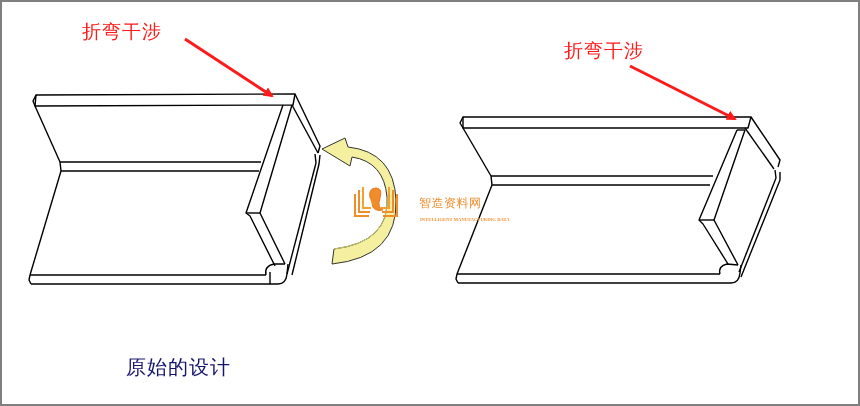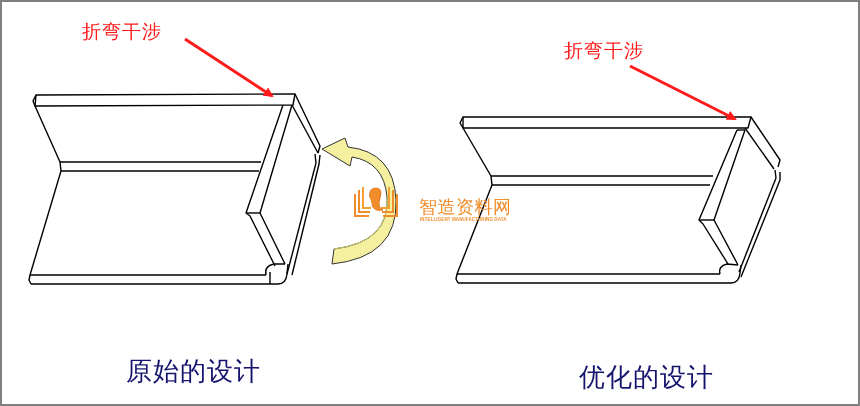--- a/index.html
+++ b/index.html
@@ -3,41 +3,41 @@
   <meta charset="utf-8">
   <style>
     html, body { margin: 0; padding: 0; background: #ffffff; }
     .canvas {
       position: relative;
       width: 860px; height: 406px;
       box-sizing: border-box;
       border: 2px solid #7f7f7f;
       background: #ffffff;
       overflow: hidden;
-      font-family: Liberation Sans, sans-serif;
+      font-family: Liberation Serif, serif;
     }
     svg.drawing { position: absolute; left: 0; top: 0; }
     .callout {
       position: absolute;
       color: #ff1a1a;
       font-size: 19px;
       letter-spacing: 1px;
       white-space: nowrap;
     }
     .caption {
       position: absolute;
       color: #14146e;
-      font-size: 26px;
+      font-size: 20px;
       letter-spacing: 1px;
       white-space: nowrap;
     }
     .wm-title {
       position: absolute;
       color: #f08c2a;
-      font-size: 18px;
+      font-size: 12px;
       white-space: nowrap;
       letter-spacing: 0.5px;
     }
     .wm-sub {
       position: absolute;
       color: #f08c2a;
       font-size: 4.5px;
       white-space: nowrap;
       letter-spacing: 0.1px;
       font-weight: bold;
@@ -143,15 +143,14 @@
     </g>
   </svg>
 
   <div class="callout" style="left:80px; top:17px;">折弯干涉</div>
   <div class="callout" style="left:562px; top:36px;">折弯干涉</div>
 
   <div class="wm-title" style="left:417px; top:193px;">智造资料网</div>
   <div class="wm-sub" style="left:418px; top:215px;">INTELLIGENT MANUFACTURING DATA</div>
 
   <div class="caption" style="left:124px; top:352px;">原始的设计</div>
-  <div class="caption" style="left:577px; top:358px;">优化的设计</div>
 
 </div>
 
 </body></html>

